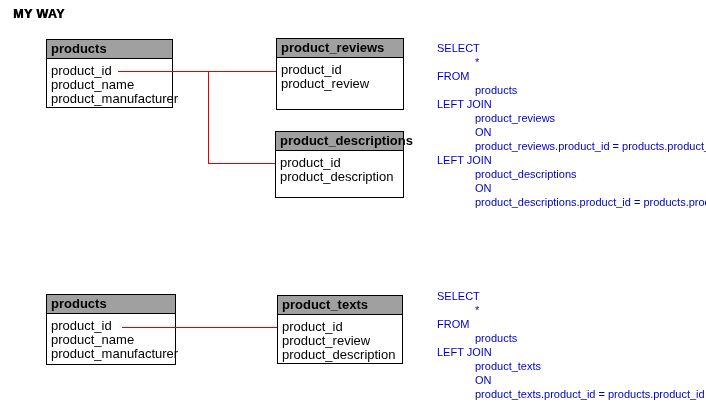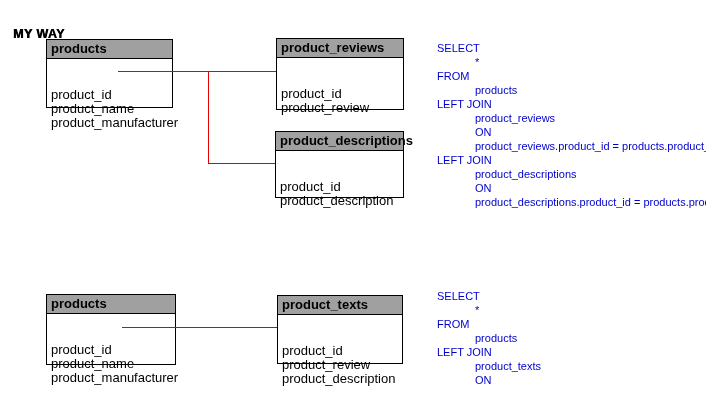--- a/index.html
+++ b/index.html
@@ -4,34 +4,34 @@
 <style>
   html,body { margin:0; padding:0; background:#ffffff; }
   body {
     width:706px; height:412px; position:relative; overflow:hidden;
     font-family:"Liberation Sans", sans-serif;
   }
   .canvas { position:absolute; left:0; top:0; width:706px; height:412px; }
 
   .section-title {
     position:absolute; font-size:12.5px; font-weight:900; color:#000;
-    letter-spacing:0.4px; text-shadow:0.6px 0 0 currentColor; white-space:nowrap;margin-top:20px;
+    letter-spacing:0.4px; text-shadow:0.6px 0 0 currentColor; white-space:nowrap;
   }
 
   .etable {
     position:absolute; box-sizing:border-box;
     border:1px solid #000; background:#fff;
   }
   .thead {
     box-sizing:border-box; height:19px; line-height:18px;
     background:var(--hdr,#a0a0a0); border-bottom:1px solid #000;
     font-size:13px; font-weight:bold; color:#000; padding-left:4px;
     white-space:nowrap;
   }
-  .tbody { padding:5px 0 0 4px; font-size:13px; line-height:14px; color:#000;margin-top:24px; }
+  .tbody { padding:5px 0 0 4px; font-size:13px; line-height:14px; color:#000; }
   .trow { white-space:nowrap; }
 
   .rline { position:absolute; background:var(--red,#e60000); }
   .rline.h { height:1px; }
   .rline.v { width:1px; }
 
   .sql {
     position:absolute; font-size:11px; line-height:14px;
     color:var(--blue,#0000cc); white-space:nowrap;
   }
@@ -110,15 +110,16 @@
   <div class="rline h" style="left:122px; top:327px; width:155px;"></div>
 
   <div class="sql" style="left:437px; top:289px;">
     <div class="sline">SELECT</div>
     <div class="sline ind">*</div>
     <div class="sline">FROM</div>
     <div class="sline ind">products</div>
     <div class="sline">LEFT JOIN</div>
     <div class="sline ind">product_texts</div>
     <div class="sline ind">ON</div>
+    <div class="sline ind">product_texts.product_id = products.product_id</div>
   </div>
 
 </div>
 
 </body></html>

